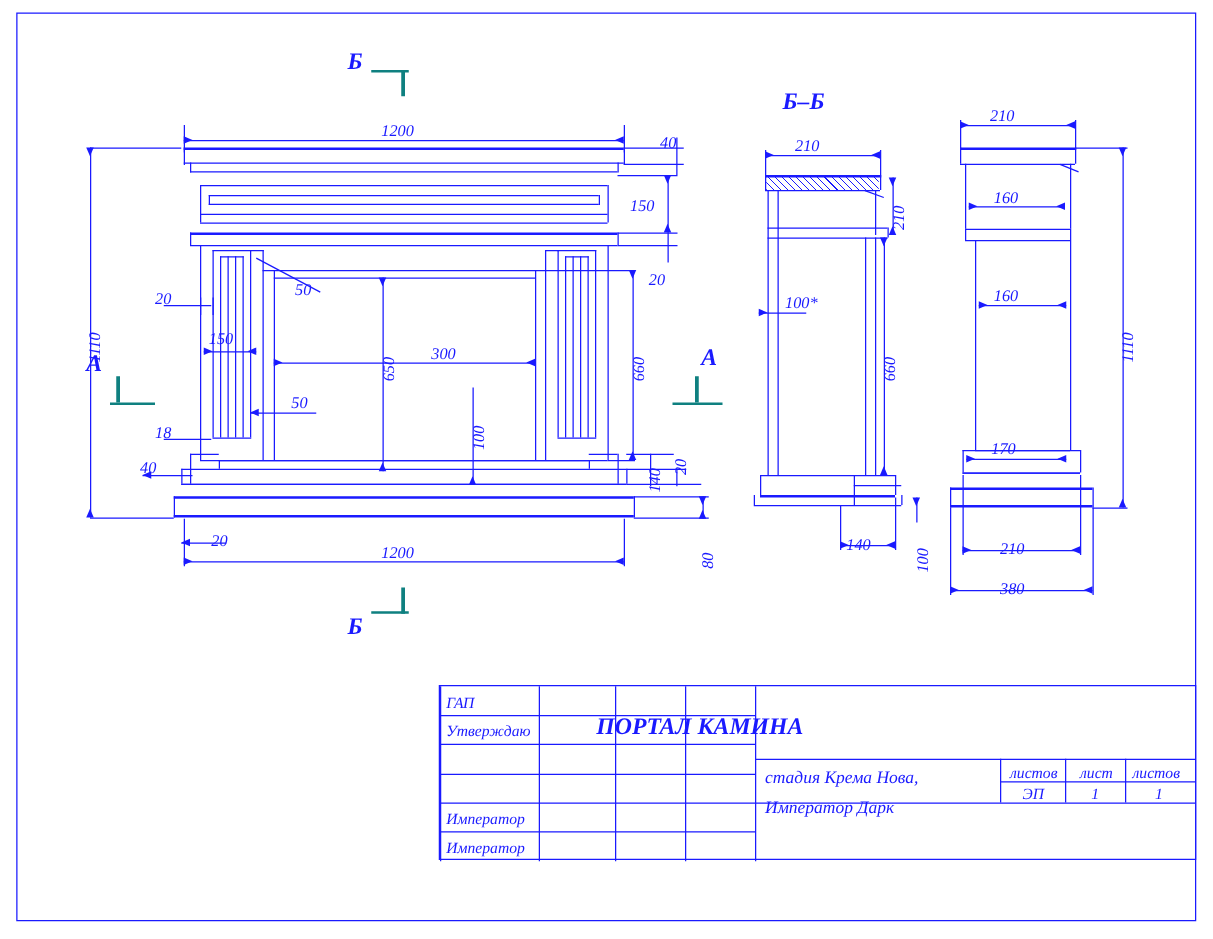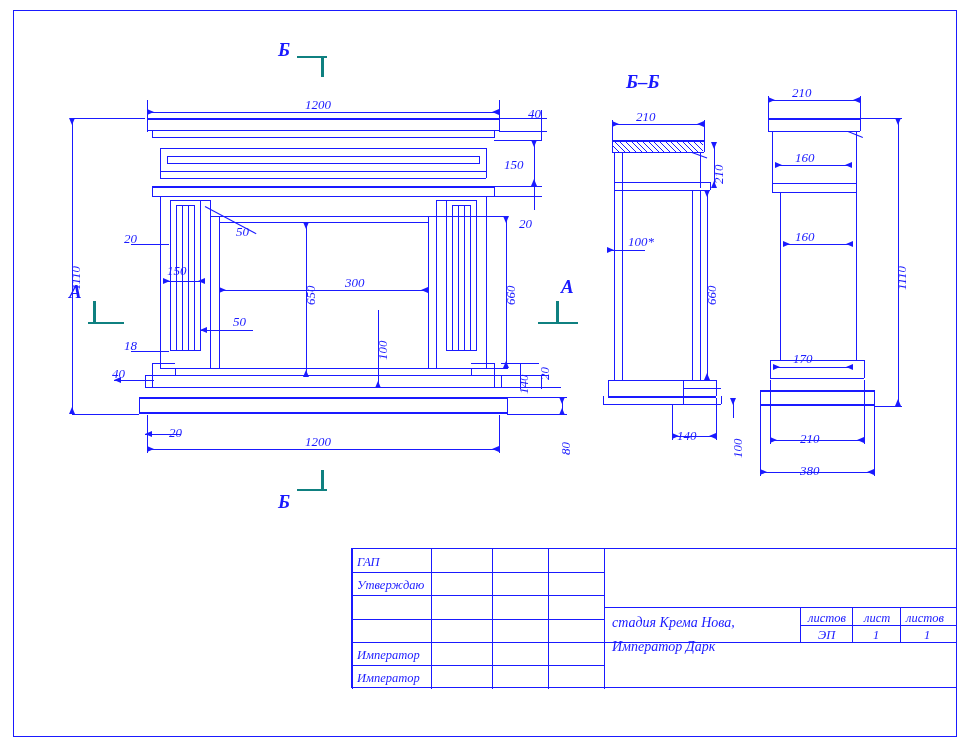--- a/index.html
+++ b/index.html
@@ -466,20 +466,21 @@
     <div class="ln vl" style="left:548px; top:58px; height:35px;"></div>
     <div class="ln hl" style="left:448px; top:76px; width:156px;"></div>
 
     <div class="tbcell" style="left:5px; top:6px;">ГАП</div>
     <div class="tbcell" style="left:5px; top:29px;">Утверждаю</div>
     <div class="tbcell" style="left:5px; top:53px;"></div>
     <div class="tbcell" style="left:5px; top:76px;"></div>
     <div class="tbcell" style="left:5px; top:99px;">Император</div>
     <div class="tbcell" style="left:5px; top:122px;">Император</div>
 
+    <div class="tbtitle" style="left:125px; top:22px;">ПОРТАЛ КАМИНА</div>
 
     <div class="tbcell" style="left:8px; top:66px; font-size:14px; left:260px; top:66px;">стадия Крема Нова,</div>
     <div class="tbcell" style="left:260px; top:90px; font-size:14px;">Император Дарк</div>
 
     <div class="tbcell" style="left:456px; top:62px;">листов</div>
     <div class="tbcell" style="left:512px; top:62px;">лист</div>
     <div class="tbcell" style="left:554px; top:62px;">листов</div>
     <div class="tbcell" style="left:466px; top:79px;">ЭП</div>
     <div class="tbcell" style="left:521px; top:79px;">1</div>
     <div class="tbcell" style="left:572px; top:79px;">1</div>

